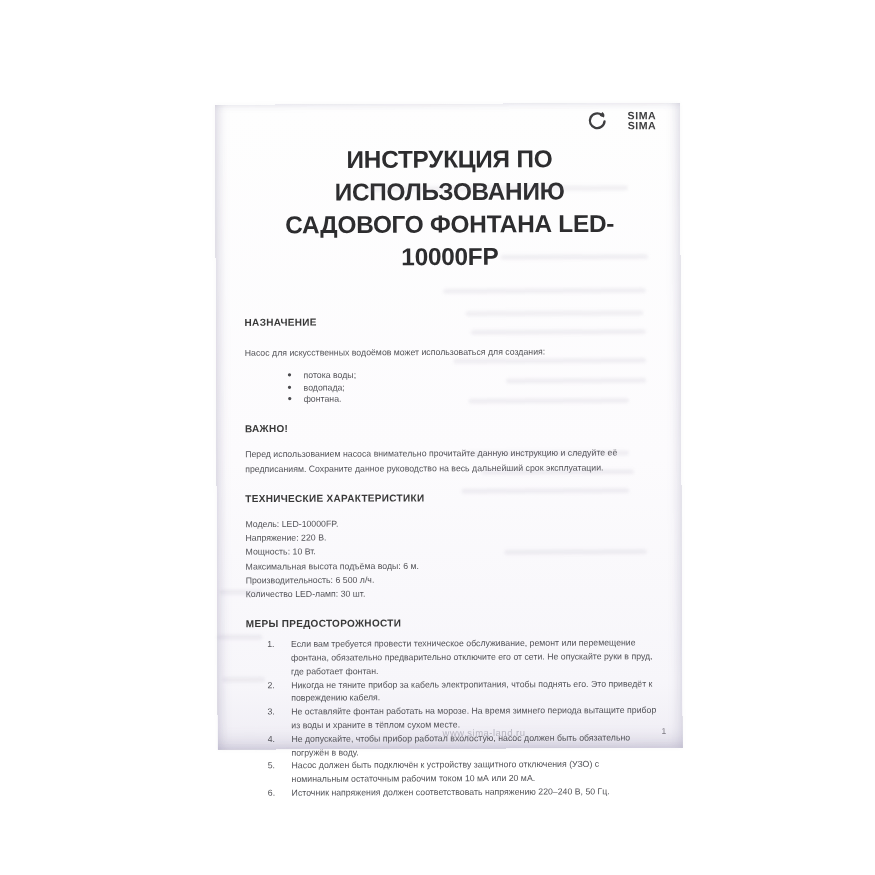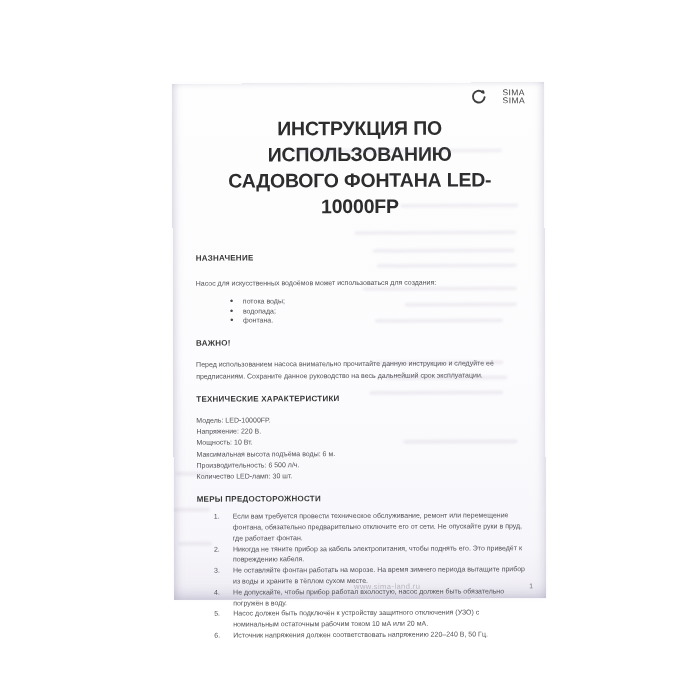--- a/index.html
+++ b/index.html
@@ -15,21 +15,21 @@
       inset 0 5px 7px -5px rgba(125,118,155,.14),
       0 0 4px rgba(0,0,0,.03);
     transform:rotate(-0.25deg);
     box-sizing:border-box;
     padding:5px 20px 0 23px;
     color:#4f4f4f;
   }
   
   .ghost{position:absolute;height:4px;border-radius:2px;background:rgba(125,122,148,.10);filter:blur(1.2px);}
   .logo{position:absolute;top:6px;right:19px;display:flex;align-items:center;gap:2px;}
-  .logo-text{font-size:8.5px;font-weight:normal;line-height:7.5px;letter-spacing:.4px;color:#3e3e40;padding-left:14px;}
+  .logo-text{font-size:8.5px;font-weight:bold;line-height:7.5px;letter-spacing:.4px;color:#3e3e40;padding-left:14px;}
   .title{margin-top:27px;text-align:center;font-size:19.5px;line-height:26px;font-weight:bold;
     color:#2d2d2f;letter-spacing:-.2px;}
   .h{font-size:8px;font-weight:bold;color:#383838;letter-spacing:.25px;}
   .h-purpose{margin-top:34px;}
   .body-t{font-size:7px;line-height:11px;color:#525257;}
   .intro{margin-top:15px;}
   .bullets{margin-top:8px;padding-left:34px;}
   .b-item{display:flex;line-height:9.6px;}
   .b-dot{width:13px;font-size:6px;color:#4a4a4e;}
   .b-txt{font-size:7px;color:#525257;}

